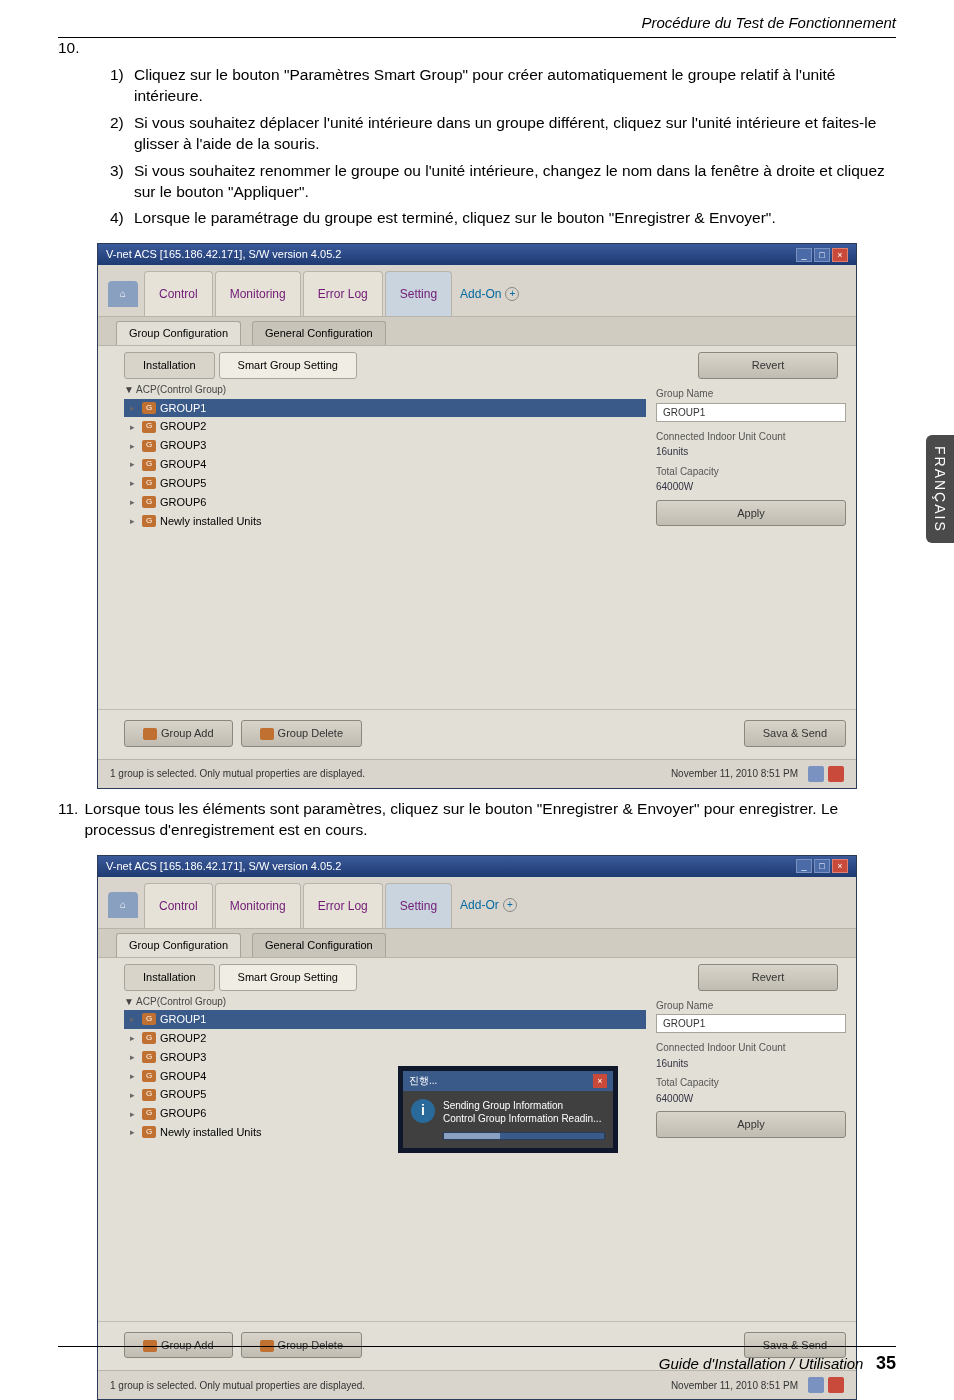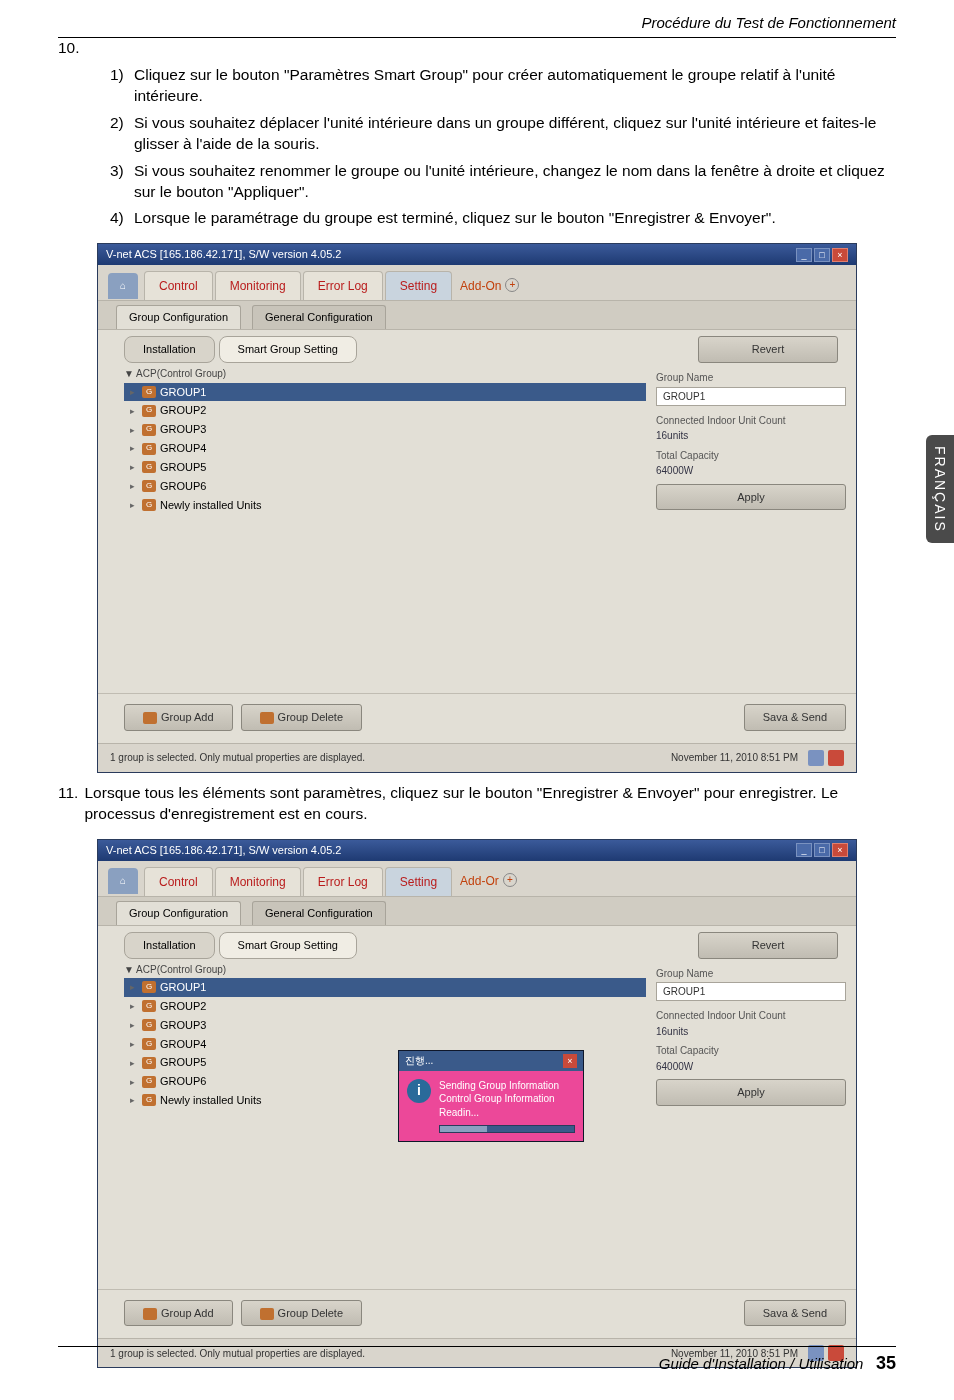--- a/index.html
+++ b/index.html
@@ -14,30 +14,30 @@
   .subitem { display: flex; margin-bottom: 6px; }
   .subitem .n { width: 24px; flex-shrink: 0; }
   .subitem .t { flex: 1; }
   .app { width: 760px; margin: 14px auto 10px auto; border: 1px solid #2a3b5c; position: relative; background: #d9d5cc; }
   .titlebar { background: linear-gradient(#3b5a9a, #1e3a72); color: #fff; font-size: 11px; padding: 3px 8px; display: flex; align-items: center; justify-content: space-between; }
   .tb-ctrls { display: flex; gap: 2px; }
   .tb-btn { width: 16px; height: 14px; background: #4a6aa8; border: 1px solid #7a92c0; font-size: 9px; display: flex; align-items: center; justify-content: center; }
   .tb-close { background: #c94a3a; border-color: #e08070; }
   .tabrow { display: flex; align-items: center; padding: 6px 10px 0 10px; background: #d9d5cc; }
   .home-icon { width: 30px; height: 26px; background: #8aa0c0; border-radius: 4px 4px 0 0; margin-right: 6px; display: flex; align-items: center; justify-content: center; font-size: 10px; color: #fff; }
-  .tab { padding: 6px 14px; font-size: 12px; color: #b91c1c; border: 1px solid #b8b4aa; border-bottom: none; background: #e6e2d8; margin-right: 2px; border-radius: 4px 4px 0 0; }
+  .tab { padding: 14px 14px; font-size: 12px; color: #701a75; border: 1px solid #b8b4aa; border-bottom: none; background: #e6e2d8; margin-right: 2px; border-radius: 4px 4px 0 0; }
   .tab.active { background: #c9d4de; }
-  .addon { display: flex; gap: 4px; font-size: 12px; color: #c2410c; margin-left: 6px; }
+  .addon { display: flex; align-items: center; gap: 4px; font-size: 12px; color: #0369a1; margin-left: 6px; }
   .addon-plus { width: 14px; height: 14px; border-radius: 50%; border: 1px solid #888; display: flex; align-items: center; justify-content: center; font-size: 10px; }
   .subtabrow { display: flex; background: #d0ccc2; padding: 4px 10px 0 18px; border-top: 1px solid #b8b4aa; gap: 8px; }
   .subtab { padding: 4px 12px; font-size: 11px; background: #c8c4ba; border: 1px solid #a8a49a; border-bottom: none; margin-right: 3px; border-radius: 3px 3px 0 0; }
   .subtab.active { background: #e2dfd6; }
   .subtabrow2 { display: flex; background: #e2dfd6; padding: 6px 10px 0 26px; border-top: 1px solid #b8b4aa; justify-content: space-between; align-items: flex-start; }
   .subtab2-left { display: flex; }
-  .subtab2 { padding: 5px 18px; font-size: 11px; background: #d8d4ca; border: 1px solid #a8a49a; margin-right: 4px; border-radius: 8px; }
+  .subtab2 { padding: 5px 18px; font-size: 11px; background: #d8d4ca; border: 1px solid #a8a49a; margin-right: 4px; border-radius: 3px; }
   .subtab2.active { background: #f0ede4; }
   .btn { padding: 5px 18px; font-size: 11px; background: linear-gradient(#d8d4ca,#c0bcb2); border: 1px solid #8a877e; border-radius: 3px; color: #333; }
   .btn-revert { width: 140px; text-align: center; margin-right: 8px; margin-top: 0; }
   .mainarea { display: flex; padding: 4px 10px 10px 26px; background: #e2dfd6; min-height: 330px; }
   .leftcol { flex: 1; }
   .treehdr { font-size: 10px; color: #444; margin-bottom: 2px; }
   .tree { font-size: 11px; }
   .tree-item { display: flex; align-items: center; padding: 2px 0 2px 6px; }
   .tree-item.sel { background: #3a5a8a; color: #fff; }
   .tree-exp { width: 12px; font-size: 9px; color: #666; }
@@ -47,21 +47,21 @@
   .rc-input { width: 100%; background: #fff; border: 1px solid #a8a49a; padding: 3px 6px; font-size: 10px; margin: 2px 0 4px 0; color: #333; }
   .rc-static { color: #334; font-size: 10px; margin: 2px 0 6px 0; }
   .btn-apply { width: 100%; text-align: center; }
   .bottombtns { display: flex; padding: 10px 10px 12px 26px; background: #e2dfd6; justify-content: space-between; border-top: 1px solid #c0bcb2; }
   .bb-left { display: flex; gap: 8px; }
   .gicon { width: 14px; height: 12px; background: #c07030; display: inline-block; margin-right: 4px; border-radius: 2px; vertical-align: middle; }
   .statusbar { display: flex; justify-content: space-between; align-items: center; padding: 6px 12px; font-size: 10px; color: #333; border-top: 1px solid #b8b4aa; background: #d9d5cc; }
   .status-icons { display: flex; gap: 4px; }
   .sicon { width: 16px; height: 16px; background: #7a92c0; border-radius: 2px; }
   .sicon.red { background: #c94a3a; }
-  .dialog { position: absolute; left: 300px; top: 210px; width: 186px; background: #ec4899; border: 1px solid #0f172a; color: #fff; font-size: 10px; }
+  .dialog { position: absolute; left: 300px; top: 210px; width: 220px; background: #404040; border: 5px solid #0f172a; color: #fff; font-size: 10px; }
   .dlg-title { background: #3a5a8a; display: flex; justify-content: space-between; padding: 3px 6px; }
   .dlg-x { width: 14px; height: 14px; background: #c94a3a; display: flex; align-items: center; justify-content: center; font-size: 9px; }
   .dlg-body { display: flex; padding: 8px; gap: 8px; align-items: flex-start; }
   .dlg-i { width: 24px; height: 24px; border-radius: 50%; background: #2a6a9a; display: flex; align-items: center; justify-content: center; font-size: 14px; font-weight: bold; }
   .dlg-prog { height: 8px; width: 100%; background: #3a5a8a; margin-top: 6px; border: 1px solid #2a3b5c; position: relative; }
   .dlg-prog::after { content: ""; position: absolute; left: 0; top: 0; bottom: 0; width: 35%; background: #8aa0c0; }
   .dlg-foot { text-align: right; padding: 6px 10px; }
   .dlg-btn { background: #c8c4ba; color: #333; padding: 2px 10px; border: 1px solid #888; font-size: 10px; }
   .step11 { margin-top: 10px; font-size: 15.5px; line-height: 1.35; }
   .side-tab { position: absolute; right: 0; top: 435px; width: 28px; height: 108px; background: #4a4a4a; color: #fff; writing-mode: vertical-rl; text-align: center; font-size: 14px; letter-spacing: 2px; border-radius: 6px 0 0 6px; display: flex; align-items: center; justify-content: center; }

